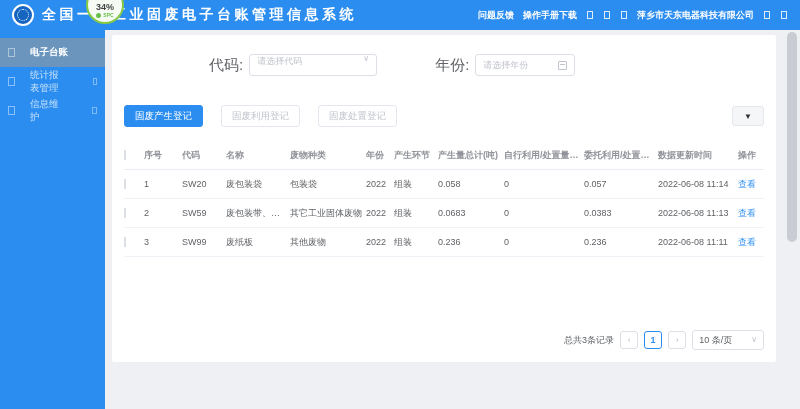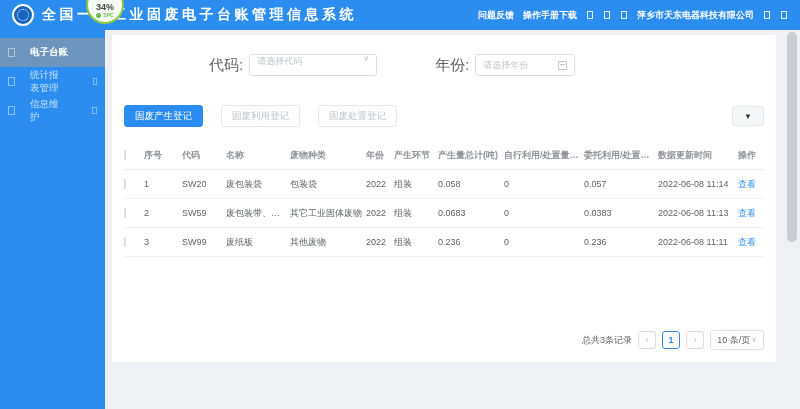--- a/index.html
+++ b/index.html
@@ -79,21 +79,21 @@
   .checkbox { width:11px; height:11px; border:1px solid #dcdfe6; border-radius:2px; background:#fff; cursor:pointer; }
   .link { color:#2b8df0; text-decoration:none; cursor:pointer; }
 
   
   .pagination { margin-top:auto; display:flex; align-items:center; justify-content:flex-end; gap:6px;
                 padding-bottom:4px; font-size:9px; color:#606266; }
   .pg-btn { width:18px; height:18px; border:1px solid #dcdfe6; border-radius:3px; background:#fff;
             display:flex; align-items:center; justify-content:center; color:#b4bccc; cursor:pointer; font-size:9px; }
   .pg-btn.current { border-color:#2b8df0; color:#2b8df0; font-weight:bold; }
   .pg-size { height:20px; border:1px solid #dcdfe6; border-radius:3px; background:#fff; padding:0 6px;
-             display:flex; align-items:center; gap:1px; color:#606266; cursor:pointer; }
+             display:flex; align-items:center; gap:19px; color:#606266; cursor:pointer; }
 
   
   .scrollbar-thumb { position:absolute; right:3px; top:32px; width:10px; height:210px;
                      background:#c9ccd2; border-radius:5px; z-index:6; cursor:grab; }
 </style>
 </head>
 <body>
 
 <div class="screen">
 

